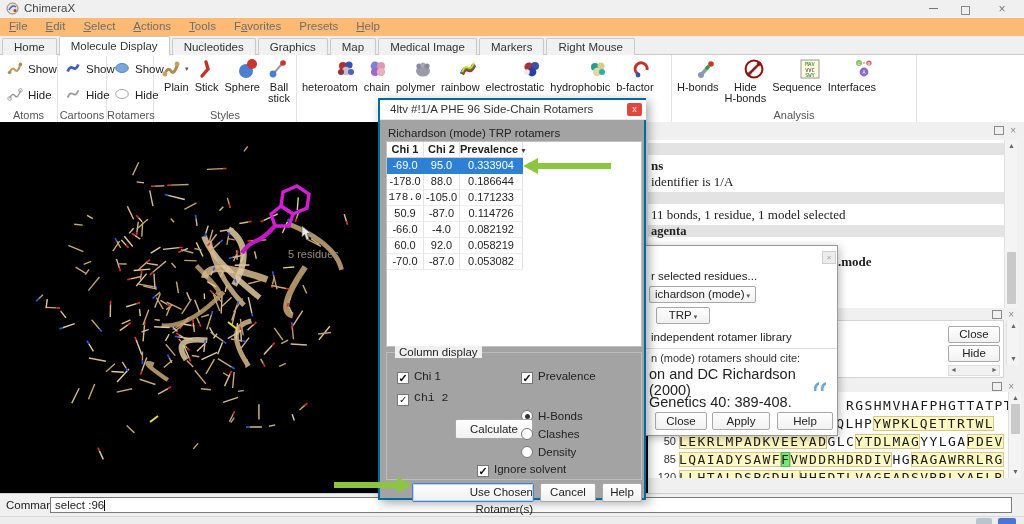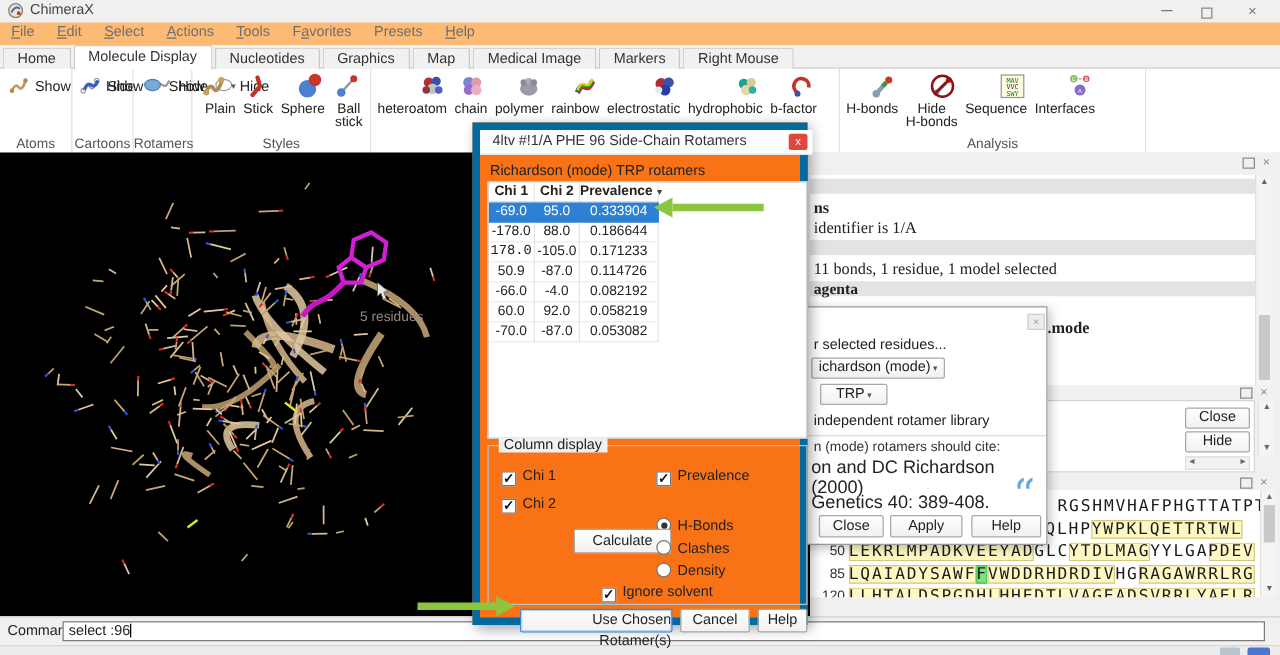--- a/index.html
+++ b/index.html
@@ -16,21 +16,21 @@
   #menubar{left:0;top:18px;width:1024px;height:18px;background:#fdba74;}
   .menu-item{display:inline-block;padding:2px 9px;font-size:11.5px;color:#6e6e6e;}
   #tabbar{left:0;top:36px;width:1024px;height:19px;background:#f0f0f0;border-bottom:1px solid #c9c9c9;box-sizing:border-box;}
   .tab{display:inline-block;position:relative;margin-left:2px;padding:2px 11px 3px 11px;font-size:11.5px;color:#333;
        background:#f1f1f1;border:1px solid #c9c9c9;border-bottom:none;border-radius:2px 2px 0 0;top:1px;}
   .tab.active{background:#fff;top:0;padding-top:3px;z-index:3;border-bottom:1px solid #fff;margin-bottom:-1px;}
   
   #ribbon{left:0;top:55px;width:1024px;height:67px;background:#fff;display:flex;align-items:stretch;}
   .rgroup{position:relative;border-right:1px solid #e2e2e2;box-sizing:border-box;flex:0 0 auto;}
   .rgroup-label{position:absolute;bottom:1px;left:0;right:0;text-align:center;font-size:11px;color:#555;}
-  .stack-items{display:flex;padding:4px 4px 14px 6px;gap:6px;}
+  .stack-items{display:flex;flex-direction:column;padding:4px 4px 14px 6px;gap:6px;}
   .stack-item{display:flex;align-items:center;gap:4px;font-size:11.5px;color:#222;}
   .grid-items{display:flex;padding:2px 2px 12px 2px;}
   .grid-item{display:flex;flex-direction:column;align-items:flex-end;font-size:11px;color:#222;padding:0 3px;}
   .grid-item .lbl{text-align:center;line-height:11px;margin-top:1px;white-space:pre-line;}
   .icon-box{width:24px;height:24px;display:flex;align-items:center;justify-content:center;}
   .dd-arrow{font-size:7px;color:#555;margin-left:2px;}
   
   #viewport{left:0;top:122px;width:648px;height:371px;background:#000;}
   #residue-label{left:288px;top:126px;color:#97897b;font-size:11px;}
   
@@ -42,21 +42,21 @@
       box-sizing:border-box;vertical-align:-2px;position:relative;}
   .radio .dot{position:absolute;left:2.5px;top:2.5px;width:5px;height:5px;border-radius:50%;background:#333;}
   .ctl-lbl{font-size:11.5px;color:#222;margin-left:5px;vertical-align:0px;}
   .mini-icons{position:absolute;display:flex;gap:6px;align-items:center;}
   .mini-box{width:8px;height:7px;border:1px solid #8a8a8a;}
   .mini-x{font-size:10px;color:#8a8a8a;line-height:8px;}
   .sb-arrow{position:absolute;font-size:7px;color:#666;text-align:center;width:13px;}
   .sb-track{position:absolute;background:#f4f4f4;border-left:1px solid #e0e0e0;box-sizing:border-box;}
   .sb-thumb{position:absolute;background:#c9c9c9;border-radius:1px;}
   
-  #dialog{left:378px;top:98px;width:268px;height:402px;background:#f97316;border:6px solid #0369a1;
+  #dialog{left:378px;top:98px;width:268px;height:402px;background:#a3a3a3;border:2px solid #0369a1;
           box-sizing:border-box;box-shadow:3px 3px 10px rgba(0,0,0,.35);z-index:50;}
   #dialog-titlebar{left:0;top:0;width:266px;height:20px;background:#fdfdfd;border-bottom:1px solid #e6e6e6;box-sizing:border-box;}
   #dialog-title{left:10px;top:3px;font-size:11.5px;color:#333;}
   #dialog-close{left:247px;top:3px;width:15px;height:13px;background:#e0483e;border-radius:2px;color:#fff;
                 font-size:9px;line-height:13px;text-align:center;}
   #dialog-subtitle{left:8px;top:27px;font-size:11.5px;}
   #rot-table{left:6px;top:41px;width:256px;height:206px;background:#fff;border:1px solid #c2c2c2;box-sizing:border-box;overflow:hidden;}
   .trow{white-space:nowrap;height:16px;}
   .tcell{display:inline-block;height:16px;line-height:15px;font-size:11px;text-align:center;box-sizing:border-box;
          border-right:1px solid #e4e4e4;border-bottom:1px solid #ececec;vertical-align:top;}
@@ -805,21 +805,21 @@
         <div class="trow"><span class="tcell" style="width: 37px;">-70.0</span><span class="tcell" style="width: 36px;">-87.0</span><span class="tcell" style="width: 63px;">0.053082</span></div>
       </div>
     <div class="abs" id="groupbox">
       <div class="abs" id="groupbox-label">Column display</div>
       <div class="abs" style="left:10px;top:16px;">
         <span class="cb" id="cb-0">✓</span><span class="ctl-lbl">Chi 1</span>
       </div>
       <div class="abs" style="left:134px;top:16px;">
         <span class="cb" id="cb-2">✓</span><span class="ctl-lbl">Prevalence</span>
       </div>
-      <div class="abs" style="left:10px;top:38px;">
+      <div class="abs" style="left:10px;top:38px;font-family:Liberation Mono, monospace;">
         <span class="cb" id="cb-1">✓</span><span class="ctl-lbl">Chi 2</span>
       </div>
       <div class="abs" style="left:134px;top:56px;">
         <span class="radio" id="rd-0"><span class="dot"></span></span><span class="ctl-lbl">H-Bonds</span>
       </div>
       <div class="btn abs" style="left:68px;top:66px;width:78px;height:20px;line-height:18px;">Calculate</div>
       <div class="abs" style="left:134px;top:74px;">
         <span class="radio" id="rd-1"></span><span class="ctl-lbl">Clashes</span>
       </div>
       <div class="abs" style="left:134px;top:92px;">

